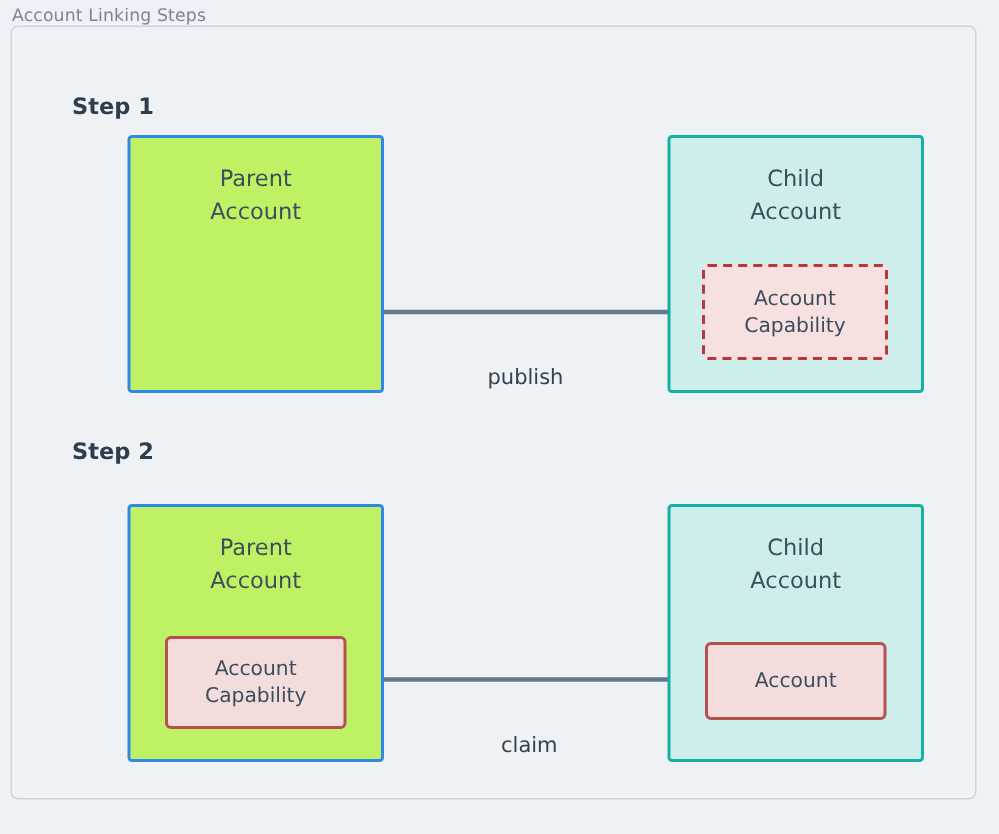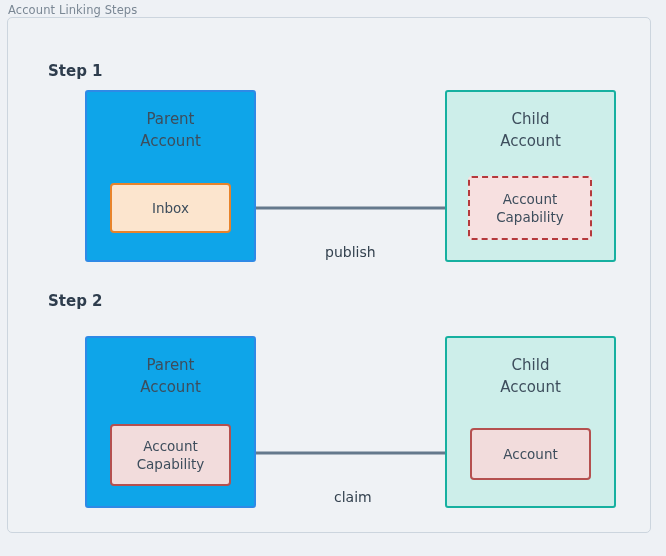--- a/index.html
+++ b/index.html
@@ -68,21 +68,21 @@
     left: 0;
     right: 0;
     top: 16px;
     text-align: center;
     font-size: 15px;
     line-height: 22px;
     color: #3d4d5c;
     white-space: pre-line;
   }
   .parent-box {
-    background: #0ea5e9;
+    background: #bef264;
     border-color: #2e8ae6;
   }
   .child-box {
     background: #cdeeea;
     border-color: #16b0a0;
   }
 
   #parent-box-step1 { left: 85px;  top: 90px;  width: 171px; height: 172px; }
   #child-box-step1  { left: 445px; top: 90px;  width: 171px; height: 172px; }
   #parent-box-step2 { left: 85px;  top: 336px; width: 171px; height: 172px; }
@@ -173,21 +173,20 @@
 
   <div id="claim-label" class="edge-label">claim</div>
 
   <div id="step-1-label" class="step-label">Step 1</div>
 
   <div id="parent-box-step1" class="account-box parent-box">
     <div class="account-title">Parent
 Account</div>
   </div>
 
-  <div id="inbox-box" class="resource-box res-inbox">Inbox</div>
 
   <div id="child-box-step1" class="account-box child-box">
     <div class="account-title">Child
 Account</div>
   </div>
 
   <div id="account-cap-step1" class="resource-box res-cap-dashed">Account
 Capability</div>
 
   <div id="step-2-label" class="step-label">Step 2</div>

